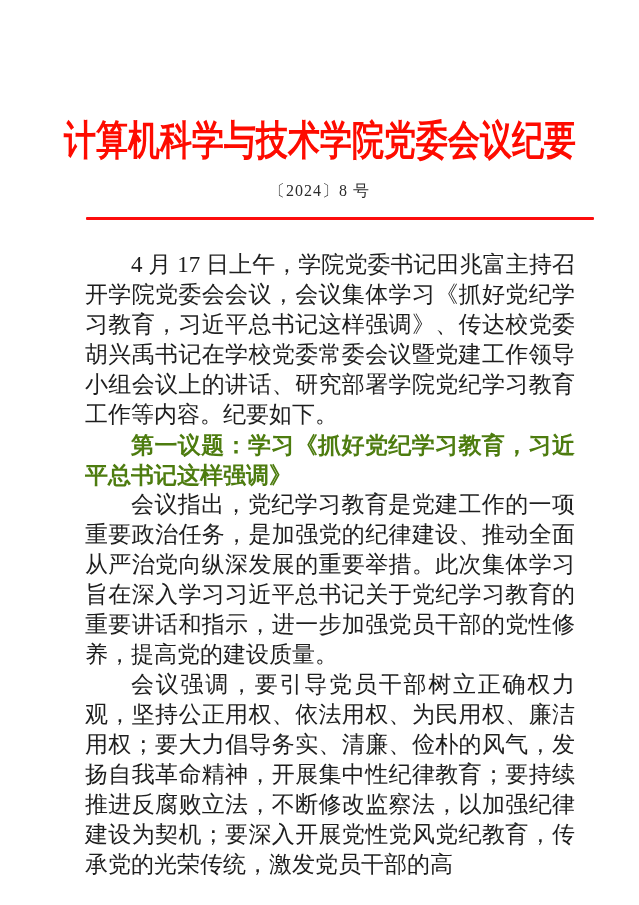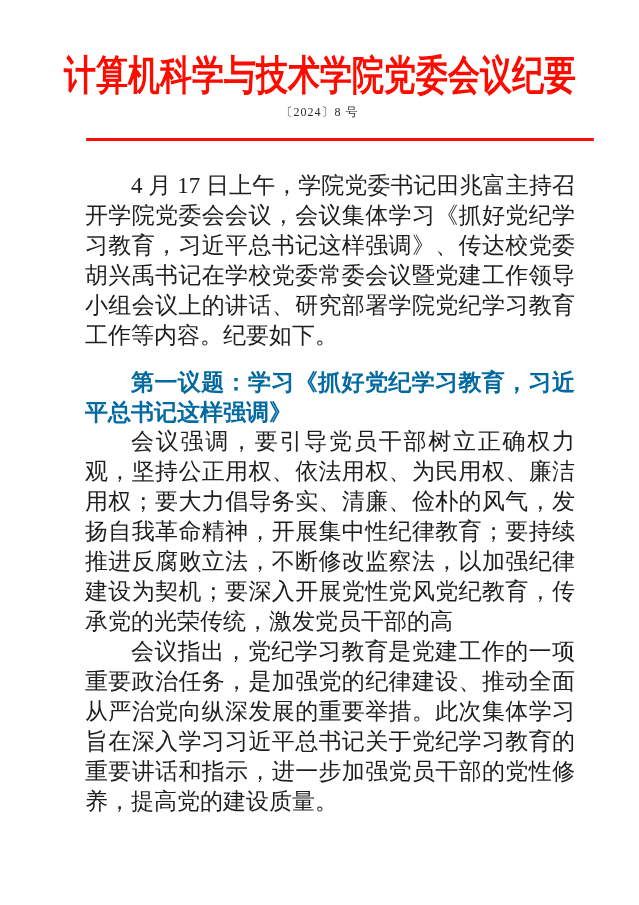--- a/index.html
+++ b/index.html
@@ -9,37 +9,38 @@
   }
   .doc {
     position: relative;
     width: 639px;
     height: 905px;
     background: #ffffff;
     overflow: hidden;
     font-family: "Liberation Serif", "DejaVu Serif", serif;
   }
   .header {
-    padding-top: 50px;
+    padding-top: 115px;
   }
   .title {
     margin: 0;
     text-align: center;
     font-size: 40px;
     line-height: 52px;
     font-weight: bold;
     color: #fe0b00;
     white-space: nowrap;
     transform: scaleX(0.80) scaleY(1.02);
     transform-origin: 50% 50%;
     letter-spacing: 0px;
   }
   .docnum {
+    margin-top: 14px;
     text-align: center;
-    font-size: 12px;
+    font-size: 16px;
     line-height: 20px;
     color: #2b2b2b;
     letter-spacing: 1px;
   }
   .redline {
     margin: 16px 0 0 86px;
     width: 508px;
     height: 3px;
     background: #fd0d0d;
     border-radius: 1px;
@@ -54,32 +55,31 @@
     text-justify: inter-ideograph;
   }
   .para {
     margin: 0;
     padding: 0;
     text-indent: 2em;
   }
   .para.heading {
     font-family: "Liberation Sans", "DejaVu Sans", sans-serif;
     font-weight: bold;
-    color: #0369a1;
-    margin-top: 16px;
+    color: #4d7c0f;
   }
 </style>
 </head>
 <body>
 
 <div class="doc">
   <div class="header">
     <h1 class="title">计算机科学与技术学院党委会议纪要</h1>
     <div class="docnum">〔2024〕8 号</div>
     <div class="redline"></div>
   </div>
   <div class="content">
       <p class="para">4 月 17 日上午，学院党委书记田兆富主持召开学院党委会会议，会议集体学习《抓好党纪学习教育，习近平总书记这样强调》、传达校党委胡兴禹书记在学校党委常委会议暨党建工作领导小组会议上的讲话、研究部署学院党纪学习教育工作等内容。纪要如下。</p>
       <p class="para heading">第一议题：学习《抓好党纪学习教育，习近平总书记这样强调》</p>
+      <p class="para">会议指出，党纪学习教育是党建工作的一项重要政治任务，是加强党的纪律建设、推动全面从严治党向纵深发展的重要举措。此次集体学习旨在深入学习习近平总书记关于党纪学习教育的重要讲话和指示，进一步加强党员干部的党性修养，提高党的建设质量。</p>
       <p class="para">会议强调，要引导党员干部树立正确权力观，坚持公正用权、依法用权、为民用权、廉洁用权；要大力倡导务实、清廉、俭朴的风气，发扬自我革命精神，开展集中性纪律教育；要持续推进反腐败立法，不断修改监察法，以加强纪律建设为契机；要深入开展党性党风党纪教育，传承党的光荣传统，激发党员干部的高</p>
-      <p class="para">会议指出，党纪学习教育是党建工作的一项重要政治任务，是加强党的纪律建设、推动全面从严治党向纵深发展的重要举措。此次集体学习旨在深入学习习近平总书记关于党纪学习教育的重要讲话和指示，进一步加强党员干部的党性修养，提高党的建设质量。</p>
     </div>
 </div>
 
 </body></html>

